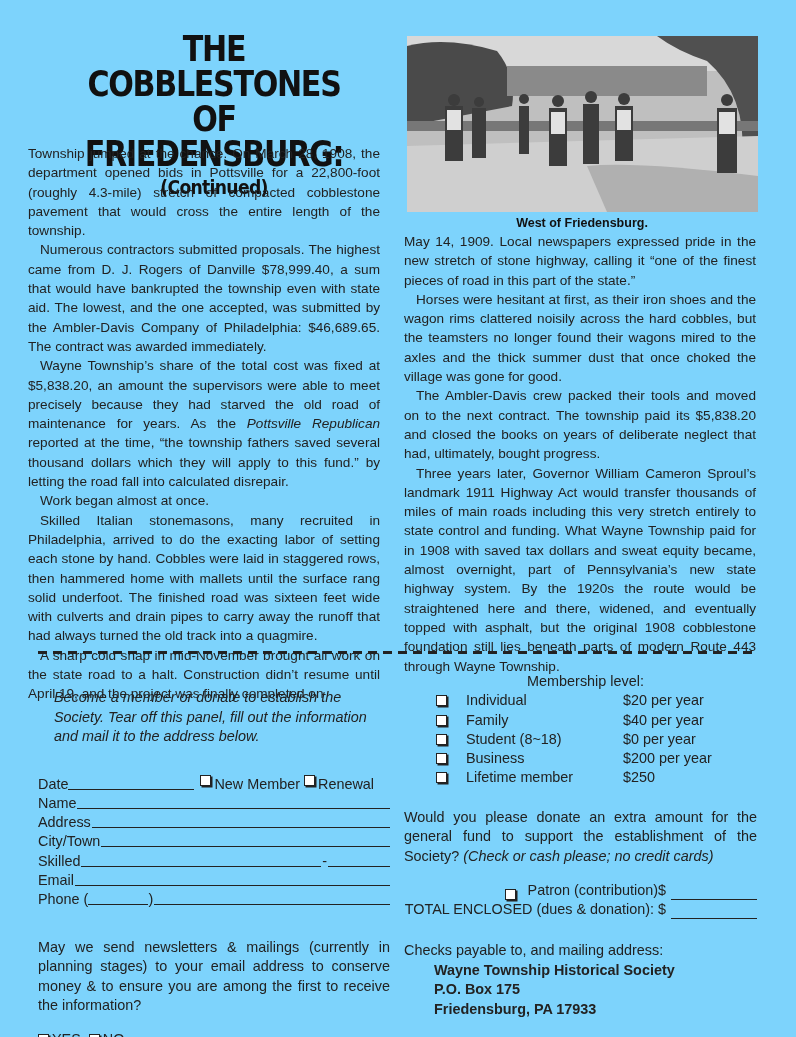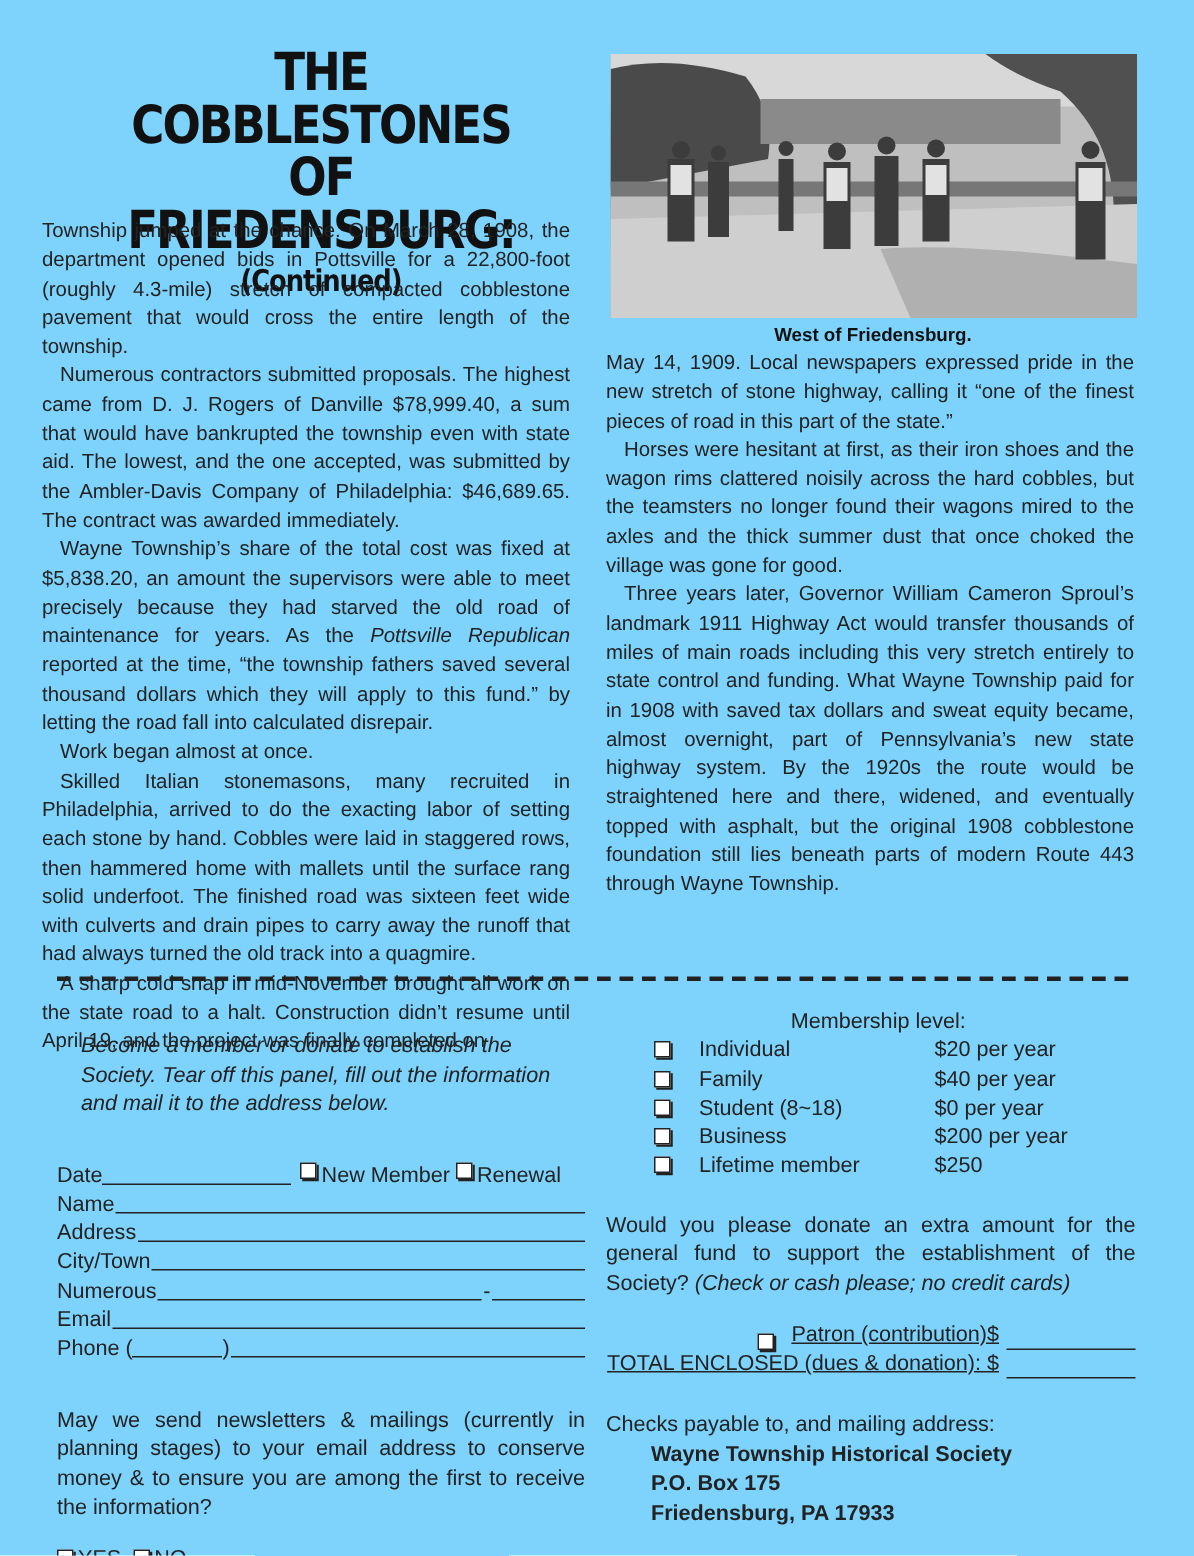--- a/index.html
+++ b/index.html
@@ -71,21 +71,21 @@
   .yesno { line-height: 19.5px; }
 
   
   .form-right { position: absolute; left: 404px; top: 672px; width: 353px; font-size: 14.4px; color: #222; }
   .membership-title { text-align: center; line-height: 19.3px; margin-left: 10px; }
   .level-row { display: flex; height: 19.3px; line-height: 19.3px; }
   .level-box { width: 30px; padding-left: 32px; }
   .level-name { width: 157px; }
   .level-price { flex: 1; }
   .donate { margin-top: 20px; line-height: 19.5px; text-align: justify; }
-  .patron-row { display: flex; justify-content: flex-end; align-items: flex-end; line-height: 19.3px; height: 19.3px; text-decoration: underline; }
+  .patron-row { display: flex; justify-content: flex-end; align-items: flex-end; line-height: 19.3px; height: 19.3px; }
   .blank-line { display: inline-block; width: 86px; border-bottom: 1px solid #222; height: 14px; margin-left: 5px; }
   .mailing { margin-top: 22px; line-height: 19.5px; }
   .mailing-addr { padding-left: 30px; font-weight: bold; line-height: 19.5px; }
 </style>
 </head>
 <body>
 
 <div class="page">
 
   <div class="title-block">
@@ -135,20 +135,21 @@
         <rect x="210" y="74" width="14" height="20"></rect>
         <rect x="312" y="76" width="16" height="22"></rect>
       </g>
     </svg>
   </div>
   <div class="caption">West of Friedensburg.</div>
 
   <div class="col col-right">
     <p class="noindent">May 14, 1909. Local newspapers expressed pride in the new stretch of stone highway, calling it “one of the finest pieces of road in this part of the state.”</p>
     <p>Horses were hesitant at first, as their iron shoes and the wagon rims clattered noisily across the hard cobbles, but the teamsters no longer found their wagons mired to the axles and the thick summer dust that once choked the village was gone for good.</p>
+    <p>The Ambler-Davis crew packed their tools and moved on to the next contract. The township paid its $5,838.20 and closed the books on years of deliberate neglect that had, ultimately, bought progress.</p>
     <p>Three years later, Governor William Cameron Sproul’s landmark 1911 Highway Act would transfer thousands of miles of main roads including this very stretch entirely to state control and funding. What Wayne Township paid for in 1908 with saved tax dollars and sweat equity became, almost overnight, part of Pennsylvania’s new state highway system. By the 1920s the route would be straightened here and there, widened, and eventually topped with asphalt, but the original 1908 cobblestone foundation still lies beneath parts of modern Route 443 through Wayne Township.</p>
   </div>
 
   <div class="divider"></div>
 
   <div class="form-left">
     <p class="intro">Become a member or donate to establish the Society. Tear off this panel, fill out the information and mail it to the address below.</p>
 
     <div class="fields">
       <div class="field-row">
@@ -165,21 +166,21 @@
       </div>
       <div class="field-row">
         <span>Address</span>
         <span class="field-line"></span>
       </div>
       <div class="field-row">
         <span>City/Town</span>
         <span class="field-line"></span>
       </div>
       <div class="field-row">
-        <span>Numerous</span>
+        <span>Skilled</span>
         <span class="field-line"></span>
         <span class="zip-dash">-</span>
         <span class="zip-line2"></span>
       </div>
       <div class="field-row">
         <span>Email</span>
         <span class="field-line"></span>
       </div>
       <div class="field-row">
         <span>Phone (</span>

